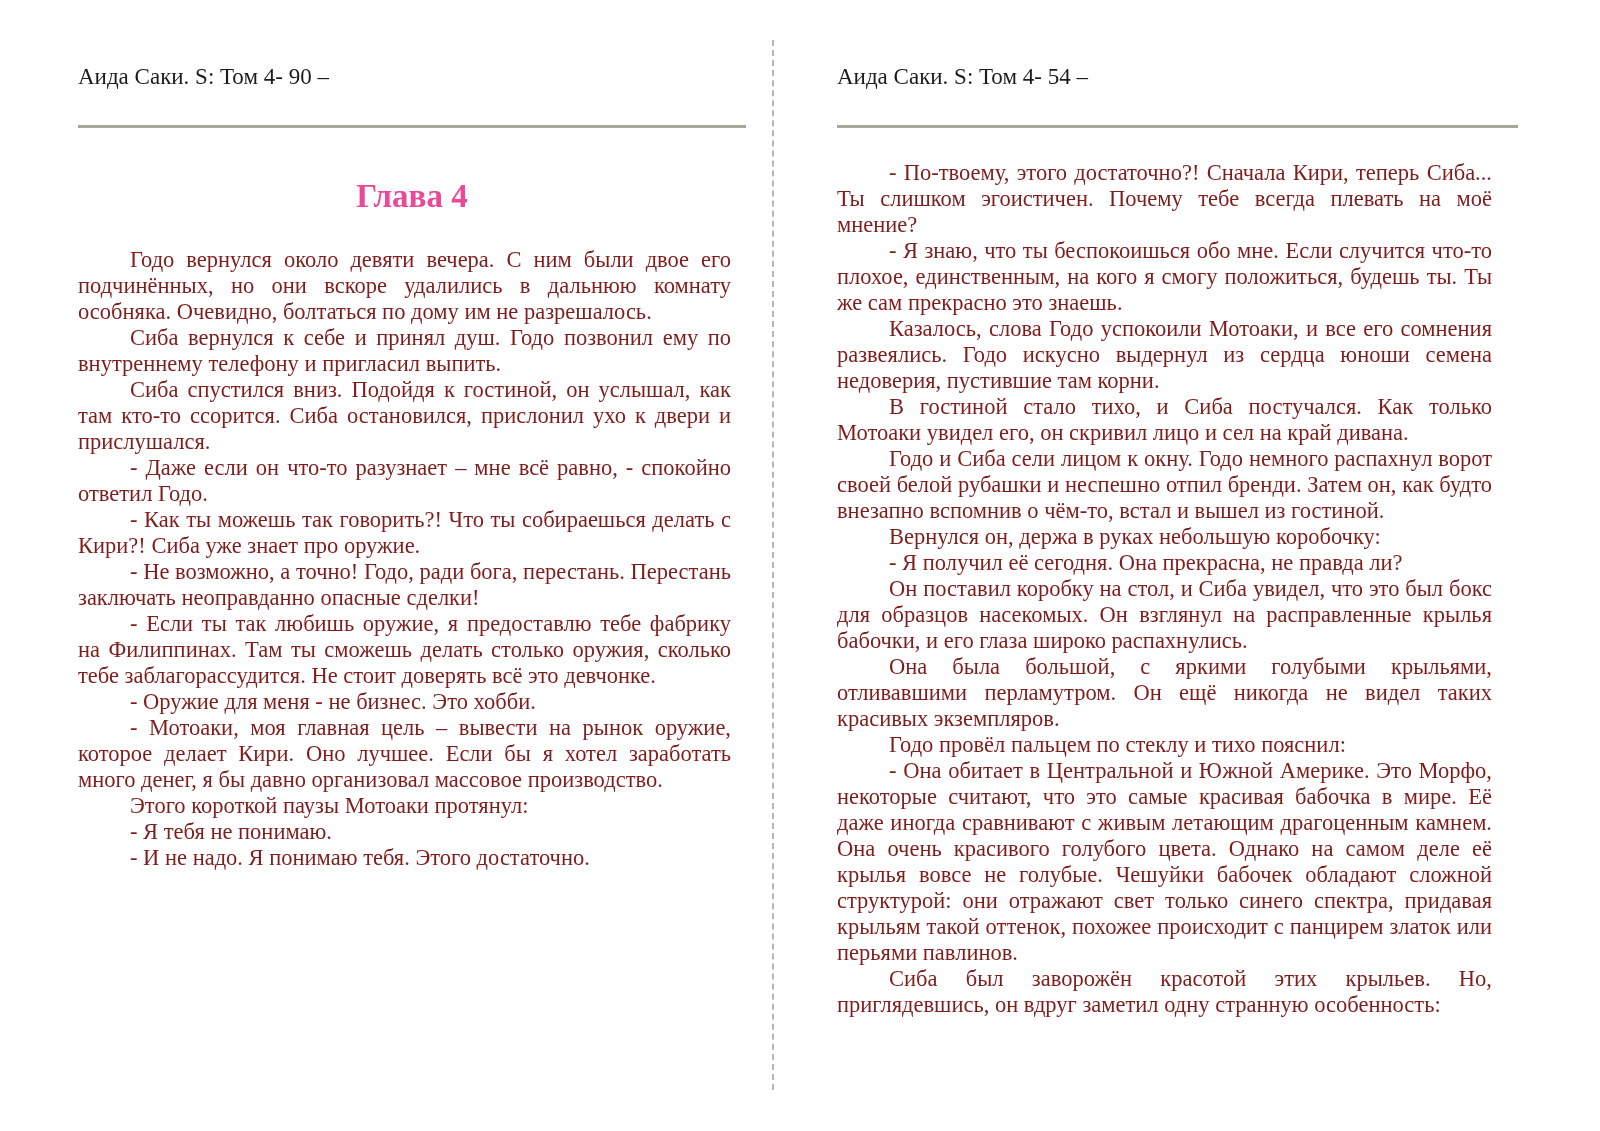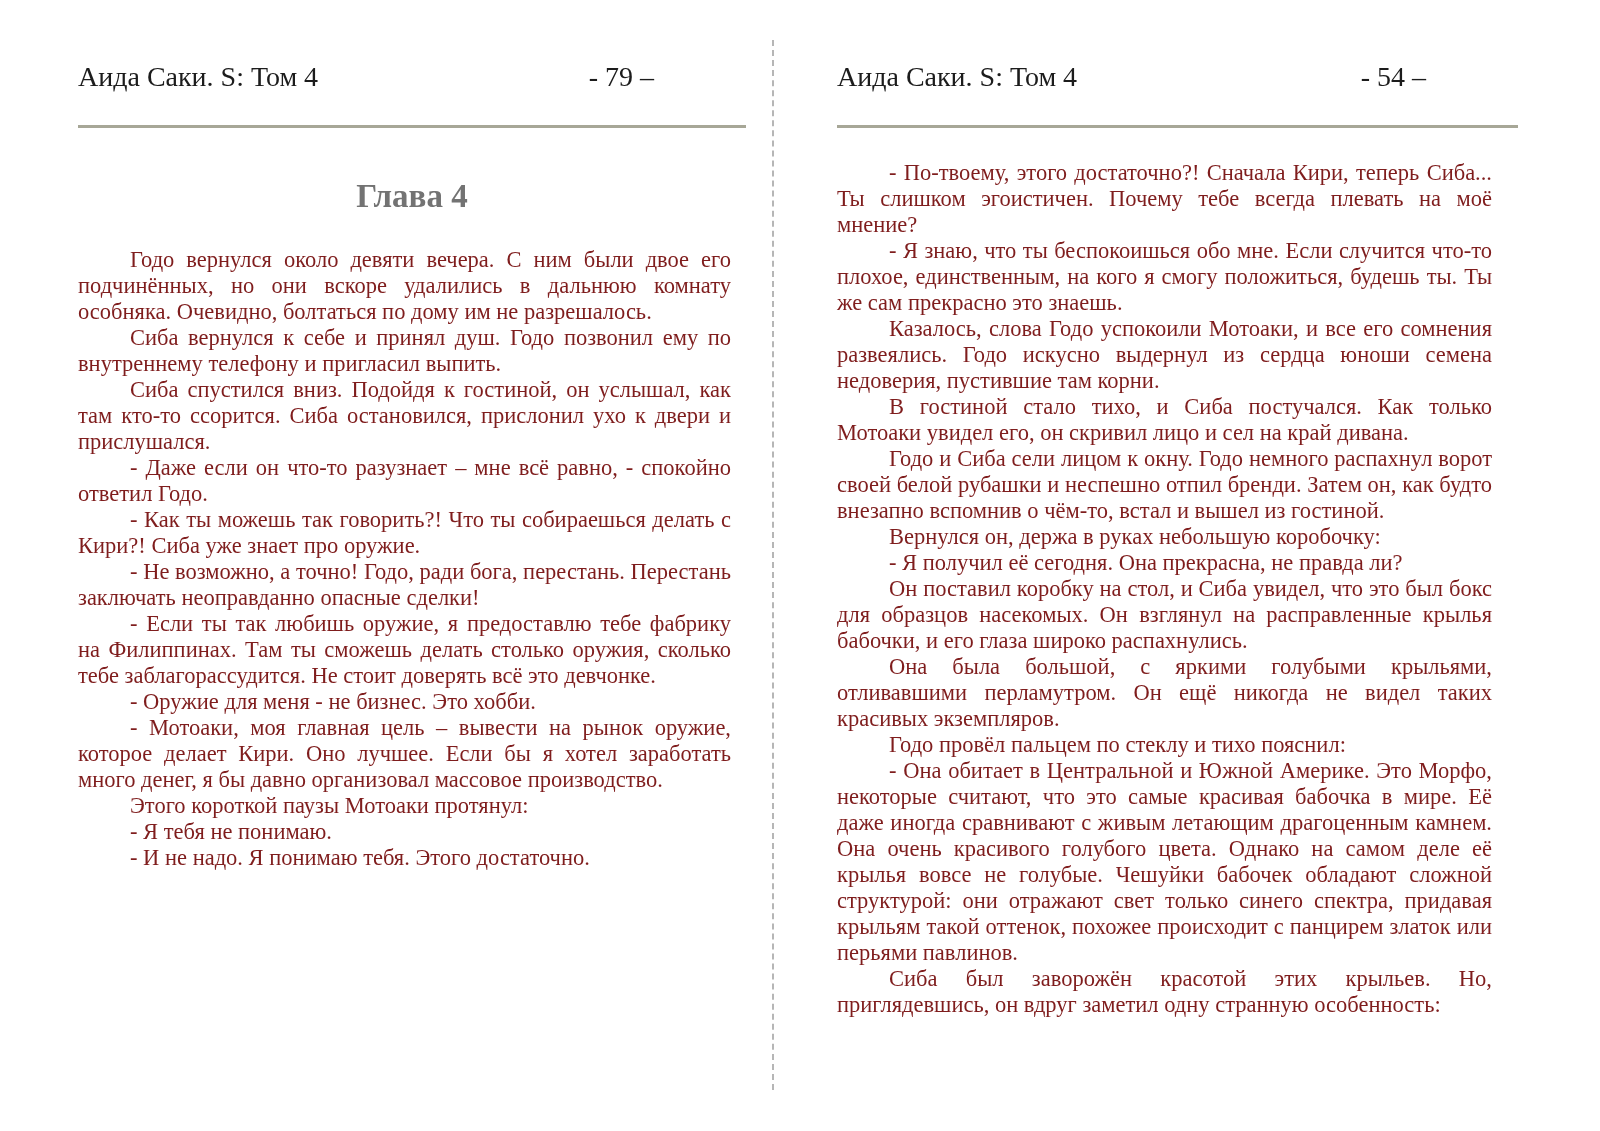--- a/index.html
+++ b/index.html
@@ -10,34 +10,34 @@
     color:#161616;
     position:relative;
     overflow:hidden;
   }
   .page { position:absolute; top:0; height:1131px; }
   .page-left  { left:78px;  width:668px; }
   .page-right { left:837px; width:681px; }
 
   .page-header {
     position:absolute; top:63px; left:0; right:0;
-    display:flex; justify-content:space-between;
-    font-size:28px; line-height:28px; color:#1c1c1c;
+    display:flex; justify-content:flex-start;
+    font-size:23px; line-height:28px; color:#1c1c1c;
   }
   .page-num { margin-right:92px; white-space:nowrap; }
 
   .rule {
     position:absolute; top:125px; left:0; right:0;
     height:3px; background:#a7a797; border:none; margin:0; padding:0;
   }
 
   .chapter {
     position:absolute; top:178px; left:0; right:0;
     margin:0; text-align:center;
-    font-size:33px; font-weight:bold; color:#737373;
+    font-size:33px; font-weight:bold; color:#ec4899;
   }
 
   .body-text {
     position:absolute; left:0;
     font-size:22.5px; line-height:26px;
     text-align:justify; color:#7f1d1d;
   }
   .page-left  .body-text { top:247px; right:15px; }
   .page-right .body-text { top:160px; right:26px; }
 
@@ -47,21 +47,21 @@
     position:absolute; left:772px; top:40px; height:1050px; width:0;
     border-left:2px dashed #b6b6b6;
   }
 </style>
 </head>
 <body>
 
 <div class="page page-left">
   <div class="page-header">
     <span>Аида Саки. S: Том 4</span>
-    <span class="page-num">- 79 –</span>
+    <span class="page-num">- 90 –</span>
   </div>
   <div class="rule"></div>
   <h1 class="chapter">Глава 4</h1>
   <div class="body-text">
       <p>Годо вернулся около девяти вечера. С ним были двое его подчинённых, но они вскоре удалились в дальнюю комнату особняка. Очевидно, болтаться по дому им не разрешалось.</p>
       <p>Сиба вернулся к себе и принял душ. Годо позвонил ему по внутреннему телефону и пригласил выпить.</p>
       <p>Сиба спустился вниз. Подойдя к гостиной, он услышал, как там кто-то ссорится. Сиба остановился, прислонил ухо к двери и прислушался.</p>
       <p>- Даже если он что-то разузнает – мне всё равно, - спокойно ответил Годо.</p>
       <p>- Как ты можешь так говорить?! Что ты собираешься делать с Кири?! Сиба уже знает про оружие.</p>
       <p>- Не возможно, а точно! Годо, ради бога, перестань. Перестань заключать неоправданно опасные сделки!</p>

